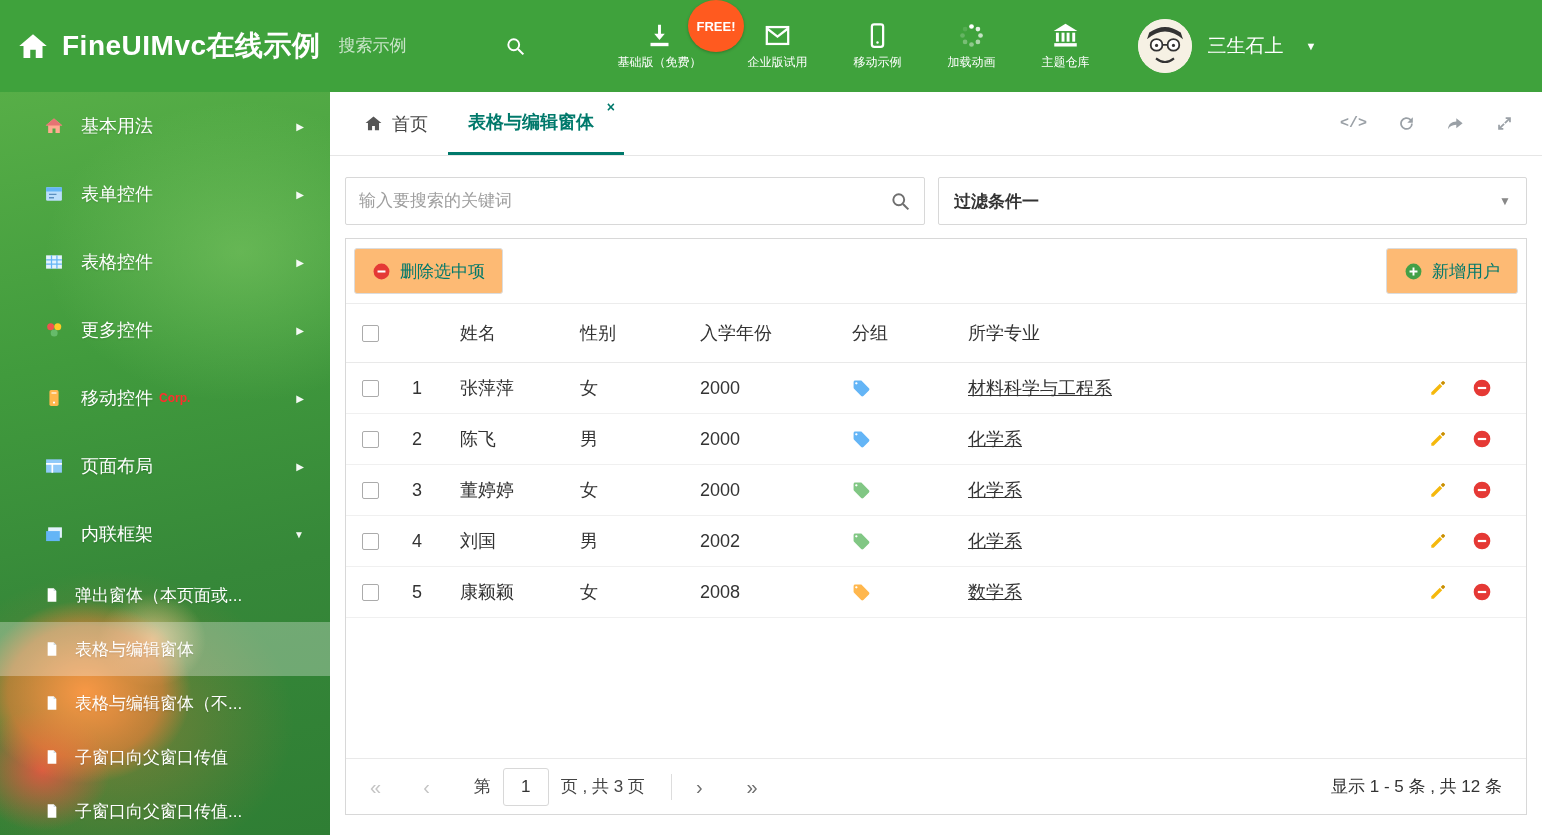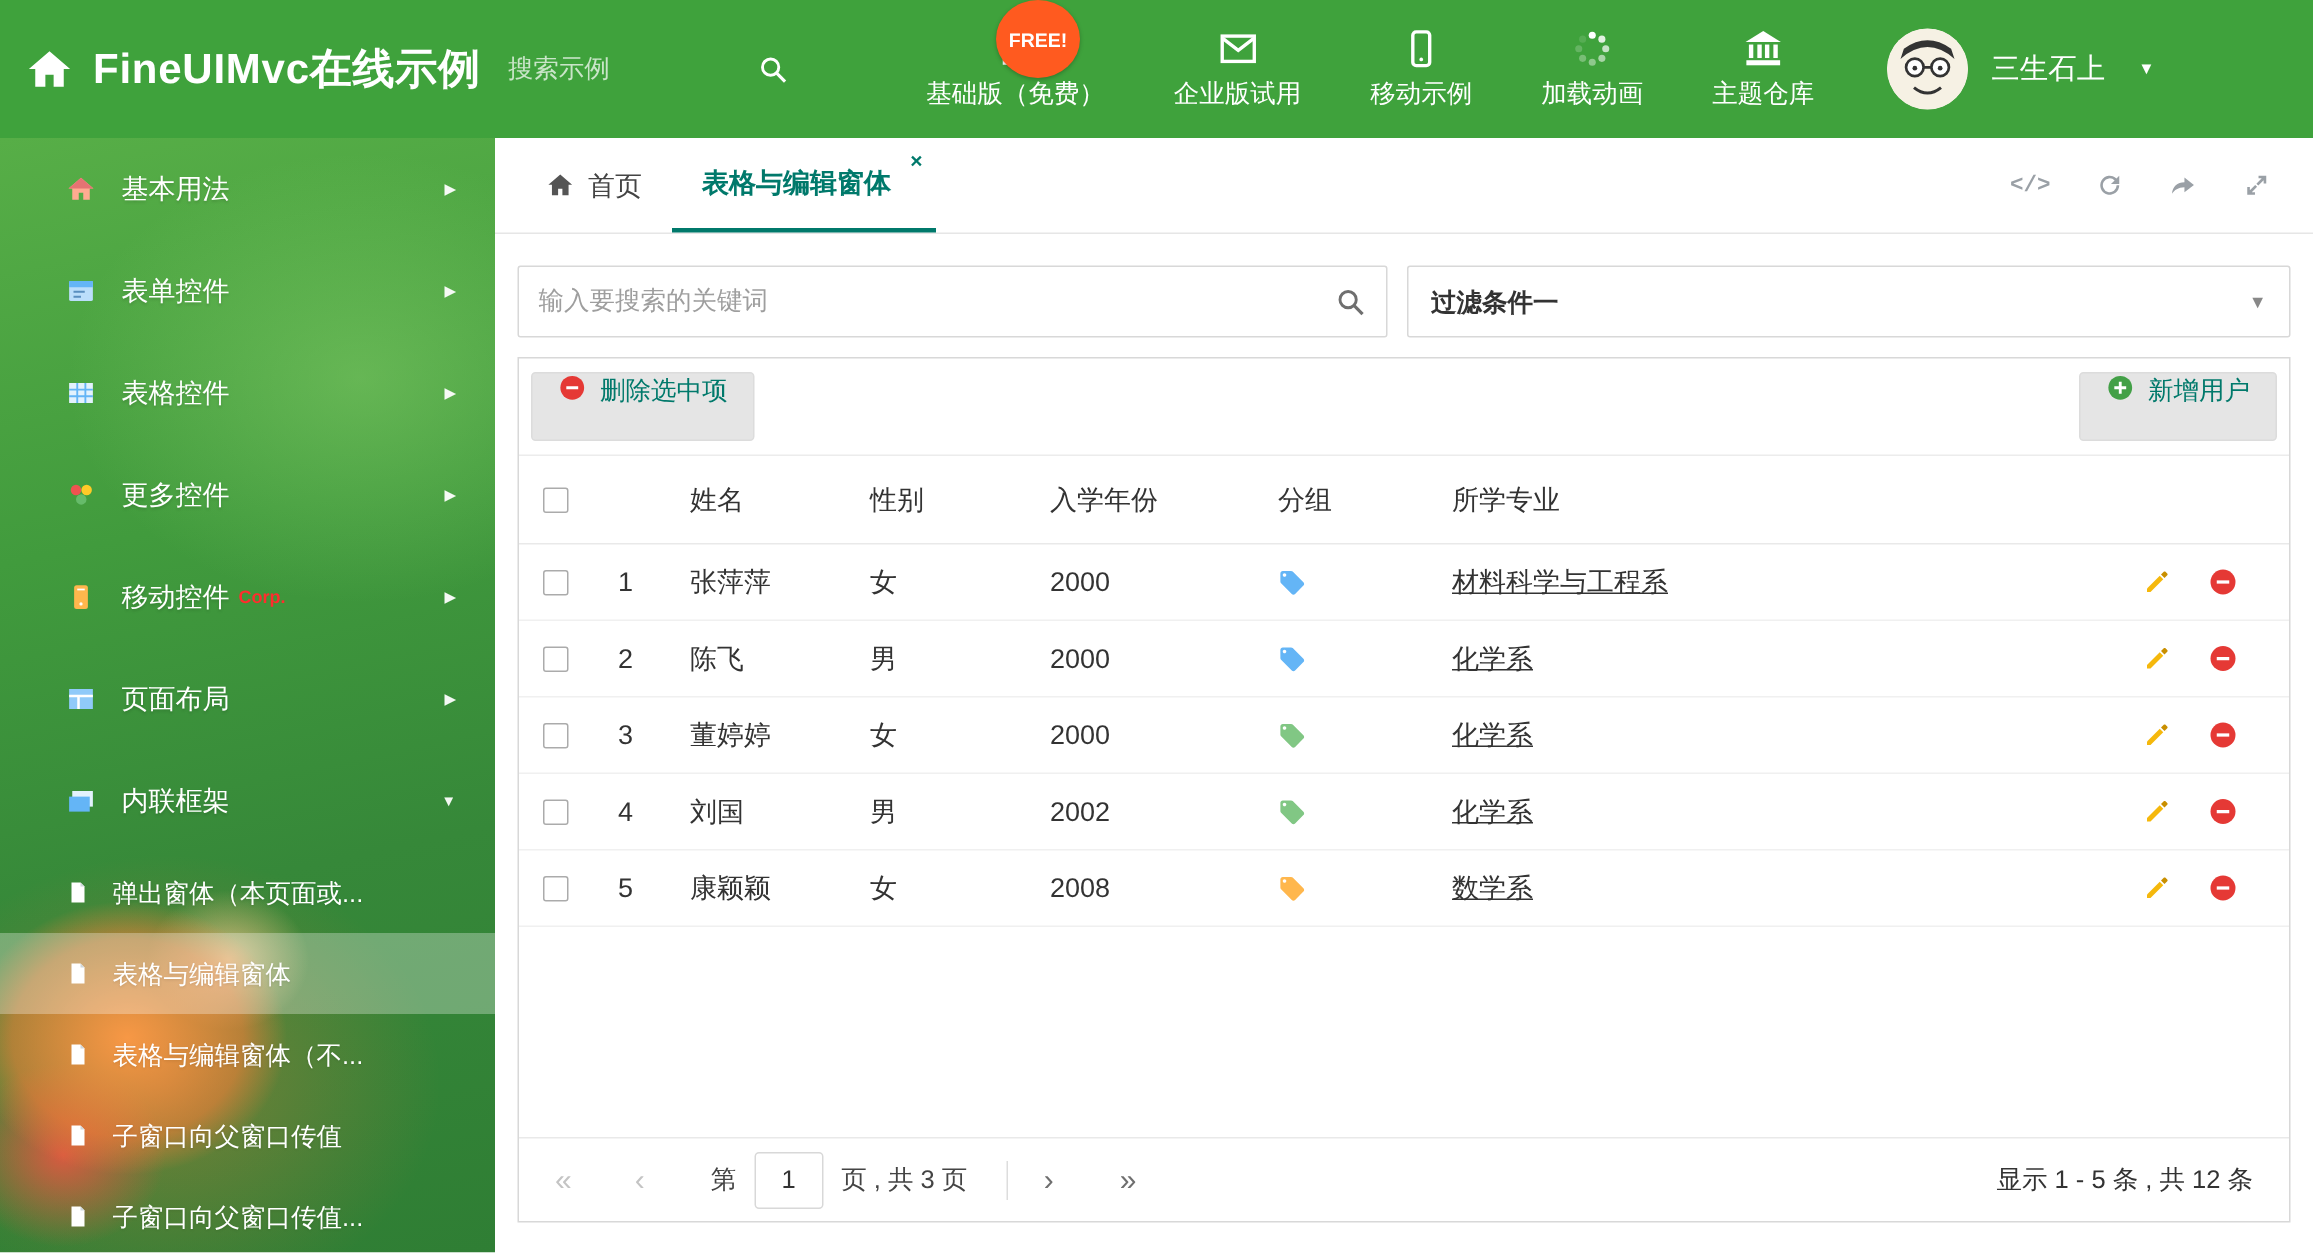--- a/index.html
+++ b/index.html
@@ -10,27 +10,27 @@
 
   
   .topbar { grid-column:1/3; background:#3fa23c; color:#fff; display:flex; align-items:center; padding:0 22px 0 18px; position:relative; z-index:5; }
   .brand { display:flex; align-items:center; gap:14px; }
   .brand .home-ic { width:30px; height:30px; color:#fff; }
   .app-title { font-size:28px; font-weight:bold; letter-spacing:.5px; }
   .top-search { margin-left:18px; display:flex; align-items:center; }
   .top-search input { background:transparent; border:none; outline:none; color:#fff; font-size:17px; width:150px; }
   .top-search input::placeholder { color:rgba(255,255,255,.72); }
   .top-search .mag { width:21px; height:21px; color:#fff; margin-left:16px; }
-  .free-badge { position:absolute; left:664px; top:0; width:56px; height:52px; border-radius:50%;
+  .free-badge { position:absolute; left:688px; top:0; width:56px; height:52px; border-radius:50%;
     background:#ff5a1f; display:flex; align-items:center; justify-content:center;
     font-size:13px; font-weight:bold; color:#fff; box-shadow:0 1px 3px rgba(0,0,0,.25); }
   .top-nav { display:flex; align-items:center; gap:46px; margin-left:92px; }
   .nav-item { display:flex; flex-direction:column; align-items:center; gap:5px; cursor:pointer; }
   .nav-item svg { width:27px; height:27px; color:#fff; }
-  .nav-item .nv-label { font-size:17px; white-space:nowrap; }
+  .nav-item .nv-label { font-size:12px; white-space:nowrap; }
   .avatar { width:54px; height:54px; border-radius:50%; overflow:hidden; margin-left:48px; flex-shrink:0; background:#f5f0e6; cursor:pointer; }
   .user { margin-left:16px; display:flex; align-items:center; gap:22px; font-size:19px; cursor:pointer; white-space:nowrap; }
   .caret { font-size:11px; line-height:1; }
 
   
   .sidebar { position:relative; overflow:hidden; color:#fff;
     background:
       radial-gradient(140px 120px at 85px 600px, rgba(255,153,70,.95), rgba(255,128,56,.55) 55%, transparent 76%),
       radial-gradient(95px 85px at 42px 678px, rgba(238,84,66,.85), transparent 72%),
       radial-gradient(72px 62px at 152px 548px, rgba(255,205,145,.75), transparent 75%),
@@ -63,21 +63,21 @@
   .filter-row { display:flex; gap:13px; padding:21px 15px 0 15px; flex:none; }
   .search-box { width:580px; height:48px; border:1px solid #d8d8d8; border-radius:2px; display:flex; align-items:center; padding:0 13px; }
   .search-box input { flex:1; border:none; outline:none; font-size:17px; color:#333; }
   .search-box input::placeholder { color:#9e9e9e; }
   .search-box .mag { width:21px; height:21px; color:#6f6f6f; flex-shrink:0; }
   .dropdown { flex:1; height:48px; border:1px solid #d8d8d8; border-radius:2px; display:flex; align-items:center; justify-content:space-between; padding:0 15px; font-size:17px; color:#333; cursor:pointer;font-weight:bold; }
   .dropdown .caret { color:#888; font-size:12px; }
 
   .panel { margin:13px 15px 20px 15px; border:1px solid #d8d8d8; flex:1; display:flex; flex-direction:column; min-height:0; }
   .toolbar { display:flex; justify-content:space-between; align-items:center; padding:9px 8px; border-bottom:1px solid #ececec; flex:none; }
-  .btn { display:inline-flex; gap:9px; border:1px solid #dcdcdc; background:#e5e5e5; border-radius:3px; height:46px; padding:0 17px; font-size:17px; color:#00796b; cursor:pointer; }
+  .btn { display:inline-flex; align-items:center; gap:9px; border:1px solid #dcdcdc; background:#fdba74; border-radius:3px; height:46px; padding:0 17px; font-size:17px; color:#00796b; cursor:pointer; }
   .btn svg { width:19px; height:19px; flex-shrink:0; }
 
   table.grid { width:100%; border-collapse:collapse; table-layout:fixed; font-size:18px; color:#333; flex:none; }
   .grid th { font-weight:normal; text-align:left; padding:17px 8px; border-bottom:1px solid #e9e9e9; color:#333; }
   .grid td { padding:13px 8px; border-bottom:1px solid #f0f0f0; }
   .col-cb { width:58px; } .col-idx { width:48px; } .col-name { width:120px; }
   .col-gender { width:120px; } .col-year { width:152px; } .col-group { width:116px; }
   .col-actions { width:128px; }
   .grid .cb-cell { padding-left:16px; }
   .cb { display:inline-block; width:17px; height:17px; border:1px solid #ababab; border-radius:2px; background:#fff; vertical-align:middle; cursor:pointer; }

